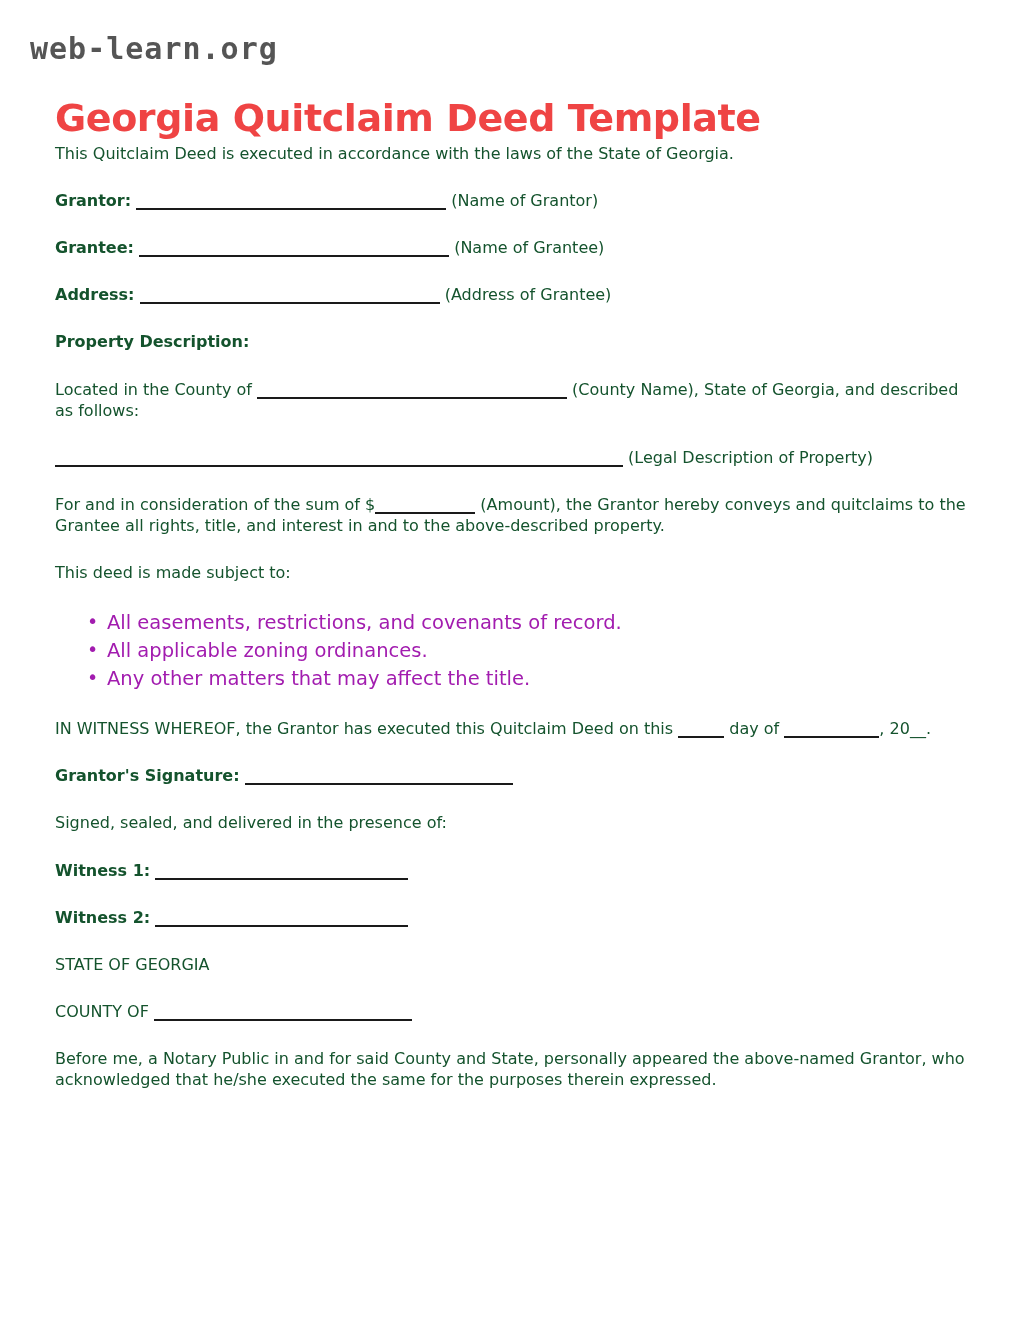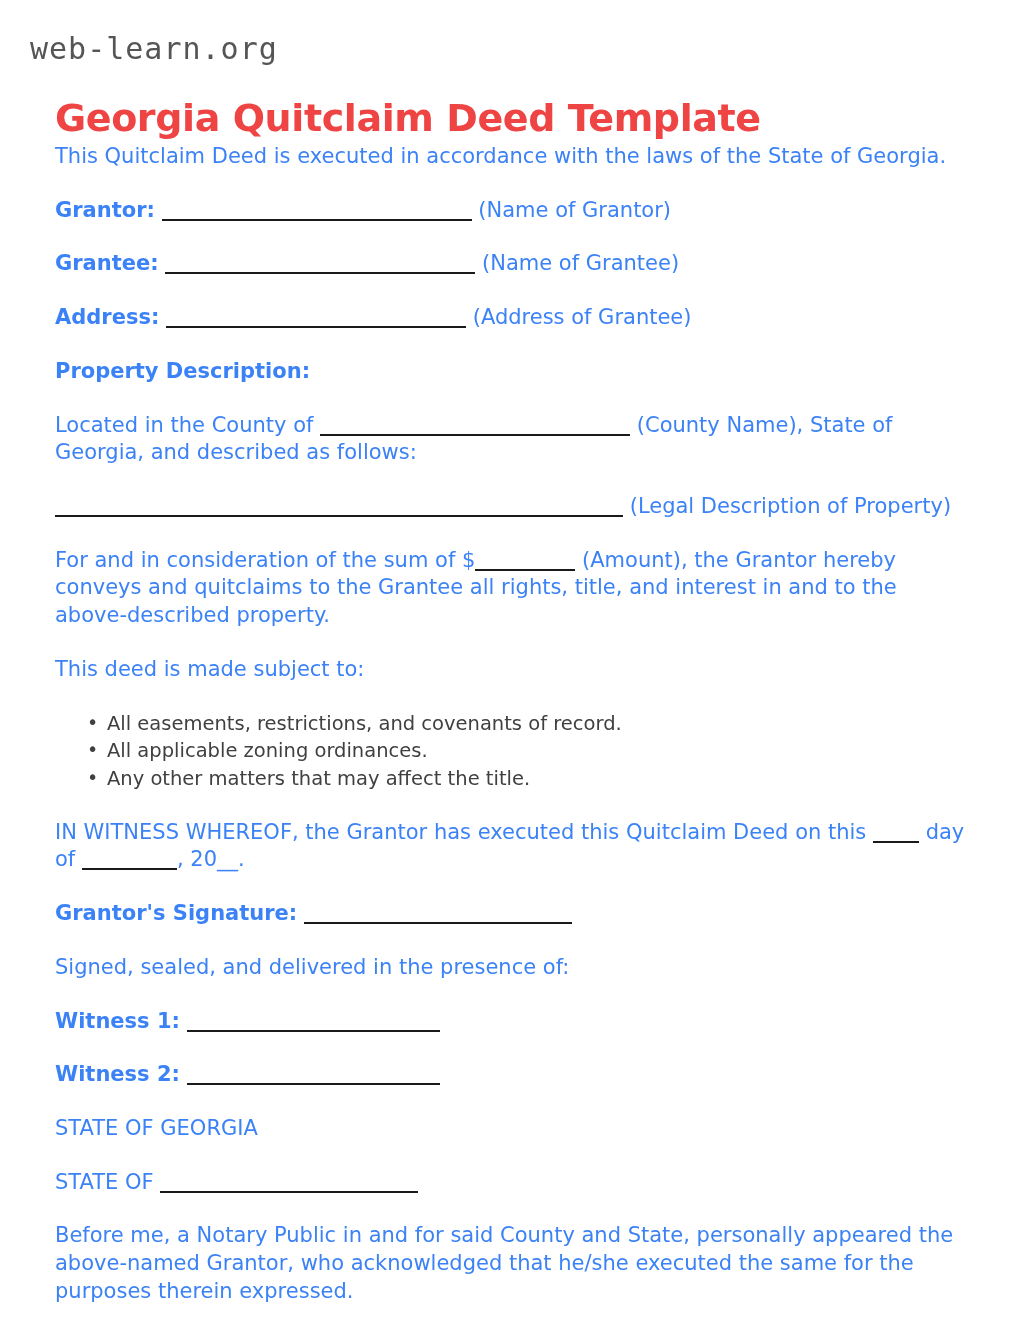--- a/index.html
+++ b/index.html
@@ -27,20 +27,21 @@
   .watermark {
     position: absolute;
     left: 30px;
     top: 34px;
     font-family: "DejaVu Sans Mono", monospace;
     font-size: 30px;
     letter-spacing: 1px;
     color: #555555;
     line-height: 1;
     white-space: nowrap;
+    font-weight: bold;
   }
 
   .doc-title {
     position: absolute;
     left: 55px;
     top: 70px;
     font-family: "DejaVu Sans", sans-serif;
     font-size: 38px;
     font-weight: bold;
     letter-spacing: -0.4px;
@@ -52,23 +53,23 @@
   
   .content {
     position: absolute;
     left: 55px;
     top: 143px;
     width: 915px;
   }
 
   p.para {
     margin: 0 0 26px 0;
-    font-size: 21px;
+    font-size: 16px;
     line-height: 1.32;
-    color: #3b82f6;
+    color: #14532d;
   }
 
   p.para.tight {
   }
 
   .lbl {
     font-weight: bold;
   }
 
   
@@ -90,21 +91,21 @@
 
   ul.subject-list {
     margin: 0 0 26px 0;
     padding-left: 52px;
     list-style: none;
   }
   ul.subject-list li {
     position: relative;
     font-size: 19.5px;
     line-height: 1.42;
-    color: #404040;
+    color: #a21caf;
   }
   ul.subject-list li::before {
     content: "\2022";
     position: absolute;
     left: -20px;
     top: -1px;
     font-size: 19px;
   }
 </style>
 </head>
@@ -188,20 +189,20 @@
     </p>
 
     <p class="para">
       <span class="lbl">Witness 2:</span>
       <span class="blank w255"></span>
     </p>
 
     <p class="para">STATE OF GEORGIA</p>
 
     <p class="para">
-      <span>STATE OF</span>
+      <span>COUNTY OF</span>
       <span class="blank w260"></span>
     </p>
 
     <p class="para">Before me, a Notary Public in and for said County and State, personally appeared the above-named Grantor, who acknowledged that he/she executed the same for the purposes therein expressed.</p>
 
   </div>
 </div>
 
 </body></html>

